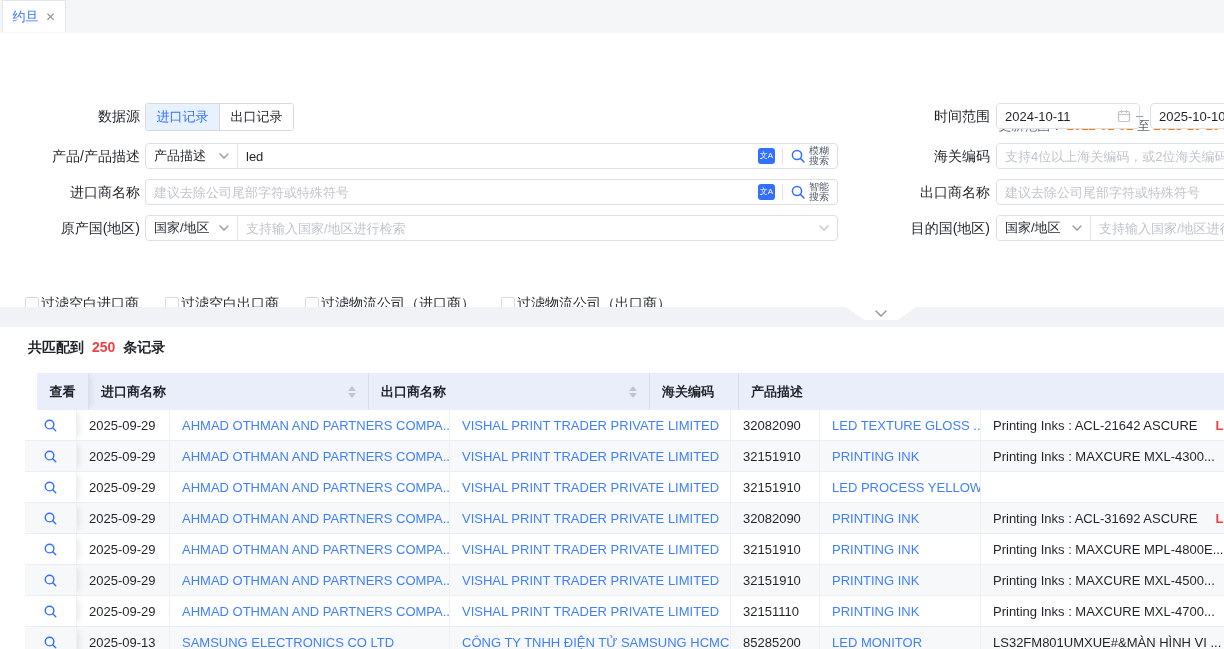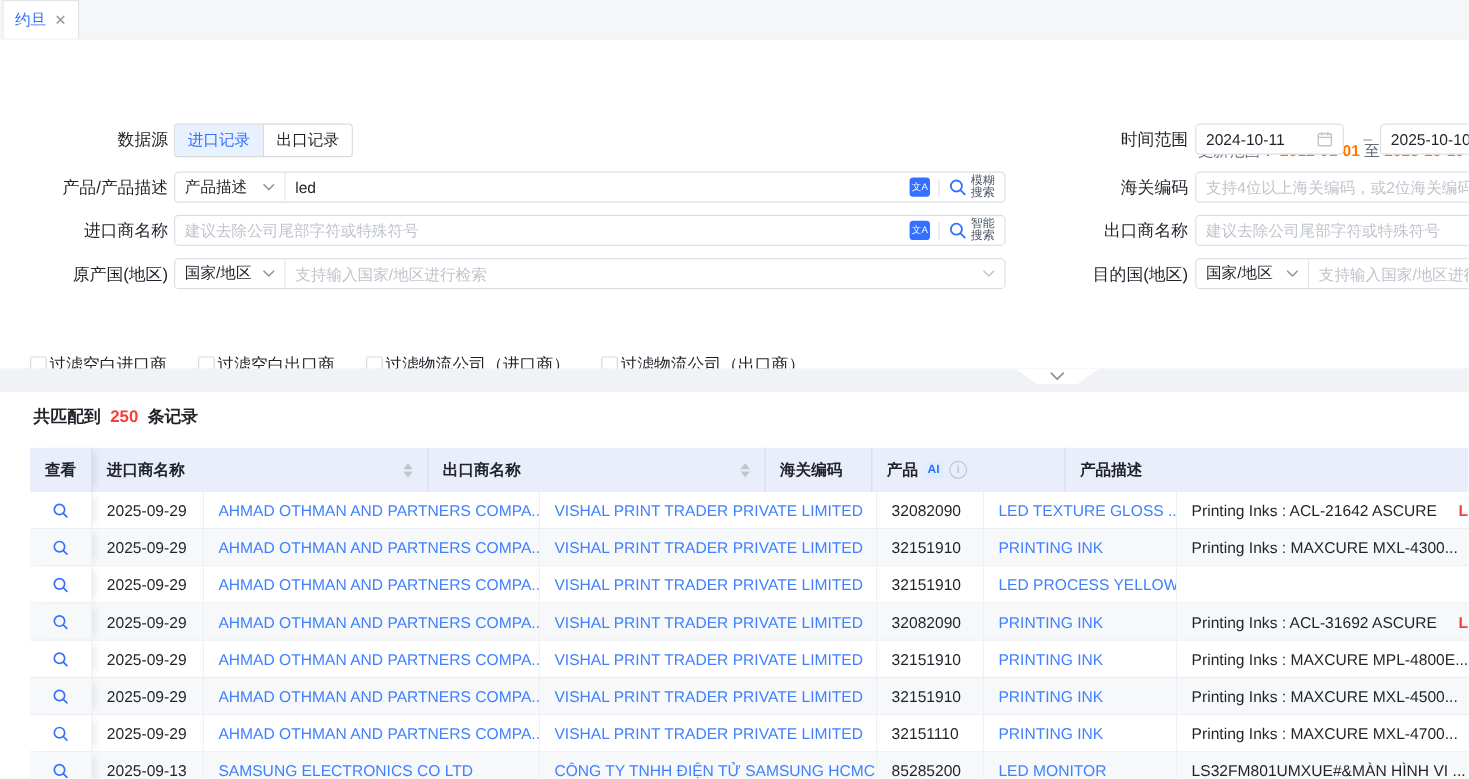--- a/index.html
+++ b/index.html
@@ -51,21 +51,21 @@
   .chk{display:flex;align-items:center;gap:2px;font-size:14px;color:#1f2329;cursor:pointer;}
   .box{width:14px;height:14px;border:1px solid #d9d9d9;border-radius:2px;background:#fff;box-sizing:border-box;}
   .form-bottom{position:absolute;top:307px;left:0;right:0;height:20px;background:#f0f2f5;}
   .notch{position:absolute;top:307px;left:846px;width:70px;height:13px;background:#fff;
          clip-path:polygon(0 0,100% 0,74% 100%,26% 100%);display:flex;align-items:center;justify-content:center;cursor:pointer;}
   
   .results{position:absolute;top:327px;left:0;right:0;bottom:0;background:#fff;}
   .summary{position:absolute;left:28px;top:12px;font-size:14px;font-weight:bold;color:#1f2329;}
   .summary .cnt{color:#f53f3f;margin:0 4px;}
   .table{position:absolute;left:25px;top:46px;right:0;bottom:0;overflow:hidden;font-size:13px;}
-  .thead{display:flex;height:37px;background:#e9eefa;}
+  .thead{display:flex;height:37px;background:#e9eefa;margin-left:12px;}
   .th{display:flex;align-items:center;box-sizing:border-box;padding:0 12px;font-weight:bold;color:#1f2329;
       border-right:1px solid #d8deeb;white-space:nowrap;}
   .tr{display:flex;height:30px;border-bottom:1px solid #ebeef5;background:#fff;}
   .tr.even{background:#f7f8fa;}
   .td{display:flex;align-items:center;box-sizing:border-box;padding:0 12px;border-right:1px solid #eef0f6;
       white-space:nowrap;overflow:hidden;}
   .c0{width:52px;justify-content:center;padding:0;box-shadow:6px 0 6px -4px rgba(31,35,41,.10);z-index:1;}
   .c1{width:93px;}
   .c2{width:280px;}
   .c3{width:281px;}
@@ -115,21 +115,21 @@
       <span>至</span>
       <b>2025-10-10</b>
     </div>
 
     <div class="flabel" style="top:70px;left:0;">数据源</div>
     <div class="seg" style="top:70px;">
       <div class="opt active">进口记录</div>
       <div class="opt">出口记录</div>
     </div>
     <div class="flabel rlabel" style="top:70px;">时间范围</div>
-    <div class="fld date-fld" style="left:996px;top:70px;width:124px;">
+    <div class="fld date-fld" style="left:996px;top:70px;width:144px;">
       <span>2024-10-11</span>
       <svg width="14" height="14" viewBox="0 0 14 14">
           <rect x="1.5" y="2.5" width="11" height="10" rx="1.5" fill="none" stroke="#c0c4cc" stroke-width="1.2"></rect>
           <line x1="4.5" y1="1" x2="4.5" y2="4" stroke="#c0c4cc" stroke-width="1.2"></line>
           <line x1="9.5" y1="1" x2="9.5" y2="4" stroke="#c0c4cc" stroke-width="1.2"></line>
           <line x1="1.5" y1="5.5" x2="12.5" y2="5.5" stroke="#c0c4cc" stroke-width="1.2"></line>
         </svg>
     </div>
     <div class="dash" style="top:70px;">–</div>
     <div class="fld date-fld" style="left:1150px;top:70px;width:110px;">
@@ -251,25 +251,20 @@
         <div class="th c3">
           <span>出口商名称</span>
           <span class="sorter">
               <span class="car-up"></span>
               <span class="car-dn"></span>
             </span>
         </div>
         <div class="th c4">
             <span>海关编码</span>
           </div>
-        <div class="th c5">
-          <span>产品</span>
-          <span class="ai-badge">AI</span>
-          <i class="info">i</i>
-        </div>
         <div class="th c6">
             <span>产品描述</span>
           </div>
       </div>
       <div>
   <div class="tr">
     <div class="td c0">
       <svg width="15" height="15" viewBox="0 0 16 16">
                 <circle cx="7" cy="7" r="4.6" fill="none" stroke="#3370ff" stroke-width="1.5"></circle>
                 <line x1="10.4" y1="10.4" x2="13.6" y2="13.6" stroke="#3370ff" stroke-width="1.5" stroke-linecap="round"></line>

